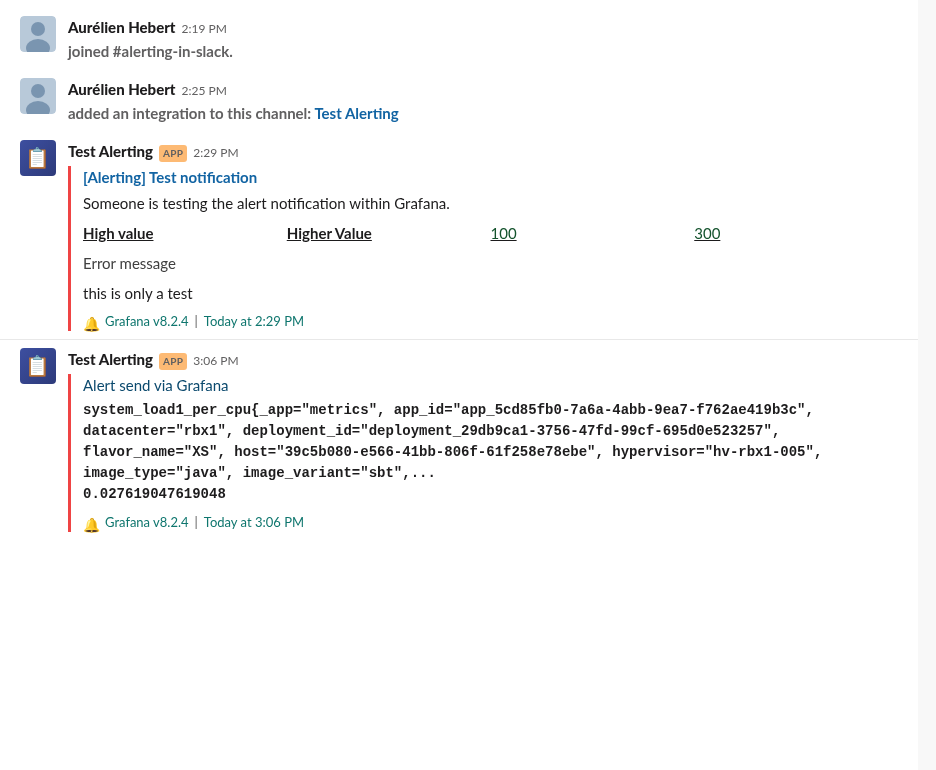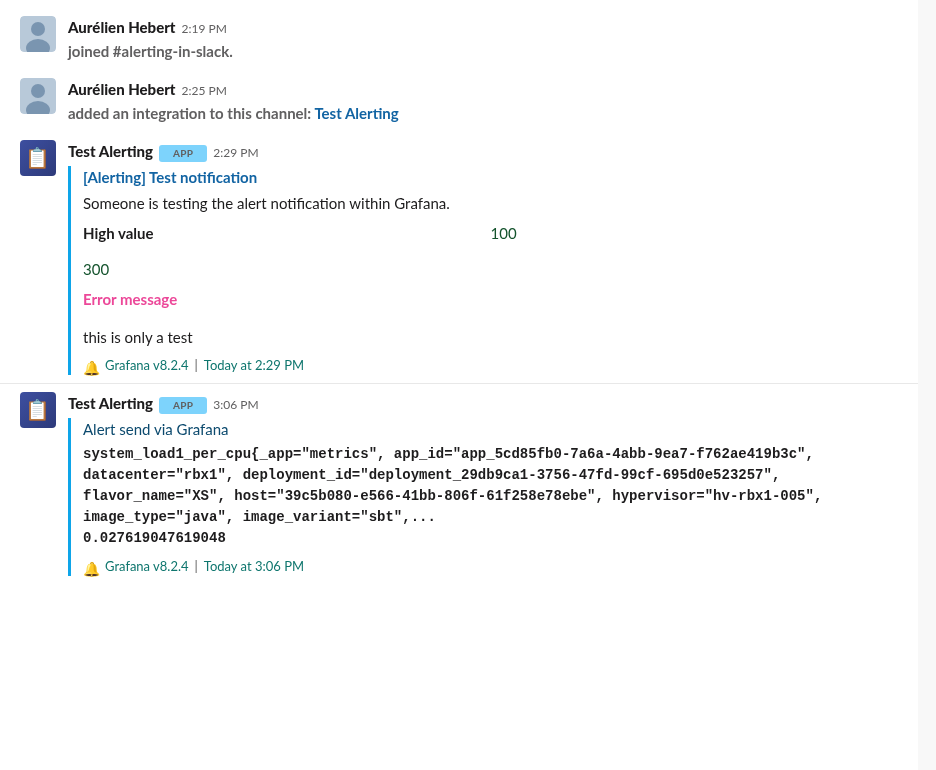--- a/index.html
+++ b/index.html
@@ -54,25 +54,25 @@
       margin-bottom: 2px;
     }
 
     .sender-name {
       font-weight: 900;
       font-size: 15px;
       color: #1d1c1d;
     }
 
     .app-badge {
-      background: #7dd3fc;
+      background: #fdba74;
       color: #616061;
       font-size: 10px;
       font-weight: 700;
-      padding: 1px 14px;
+      padding: 1px 4px;
       border-radius: 3px;
       letter-spacing: 0.3px;
       text-transform: uppercase;
     }
 
     .timestamp {
       color: #616061;
       font-size: 12px;
       font-weight: 400;
     }
@@ -82,21 +82,21 @@
       font-size: 15px;
       font-weight: bold;
     }
 
     .link-text {
       color: #1264a3;
       text-decoration: none;
     }
 
     .alert-card {
-      border-left: 3px solid #0ea5e9;
+      border-left: 3px solid #ef4444;
       padding-left: 12px;
       margin-top: 4px;
     }
 
     .alert-title {
       color: #1264a3;
       font-size: 15px;
       font-weight: 700;
       text-decoration: none;
       display: block;
@@ -104,46 +104,47 @@
     }
 
     .alert-description {
       color: #1d1c1d;
       font-size: 15px;
       margin-bottom: 8px;
     }
 
     .metrics-grid {
       display: grid;
-      grid-template-columns: 1fr 1fr;
+      grid-template-columns: 1fr 1fr 1fr 1fr;
       gap: 14px 0;
       margin-bottom: 8px;
+      text-decoration: underline;
     }
 
     .metric-label {
       font-weight: 700;
       font-size: 15px;
       color: #1d1c1d;
     }
 
     .metric-value {
       font-size: 15px;
       color: #14532d;
     }
 
     .error-section {
       margin-bottom: 8px;
     }
 
     .error-label {
-      font-weight: 700;
-      font-size: 15px;
-      color: #ec4899;
+      font-weight: 400;
+      font-size: 15px;
+      color: #404040;
       display: block;
-      margin-bottom: 16px;
+      margin-bottom: 8px;
     }
 
     .error-value {
       font-size: 15px;
       color: #1d1c1d;
     }
 
     .card-footer {
       display: flex;
       align-items: center;
@@ -249,20 +250,21 @@
       <div class="message-header">
         <span class="sender-name">Test Alerting</span>
         <span class="app-badge">APP</span>
         <span class="timestamp">2:29 PM</span>
       </div>
       <div class="alert-card">
         <a href="#" class="alert-title">[Alerting] Test notification</a>
         <div class="alert-description">Someone is testing the alert notification within Grafana.</div>
         <div class="metrics-grid">
           <div class="metric-label">High value</div>
+          <div class="metric-label">Higher Value</div>
           <div class="metric-value">100</div>
           <div class="metric-value">300</div>
         </div>
         <div class="error-section">
           <span class="error-label">Error message</span>
           <span class="error-value">this is only a test</span>
         </div>
         <div class="card-footer">
           <span class="footer-icon">🔔</span>
           <span class="footer-text">Grafana v8.2.4</span>

